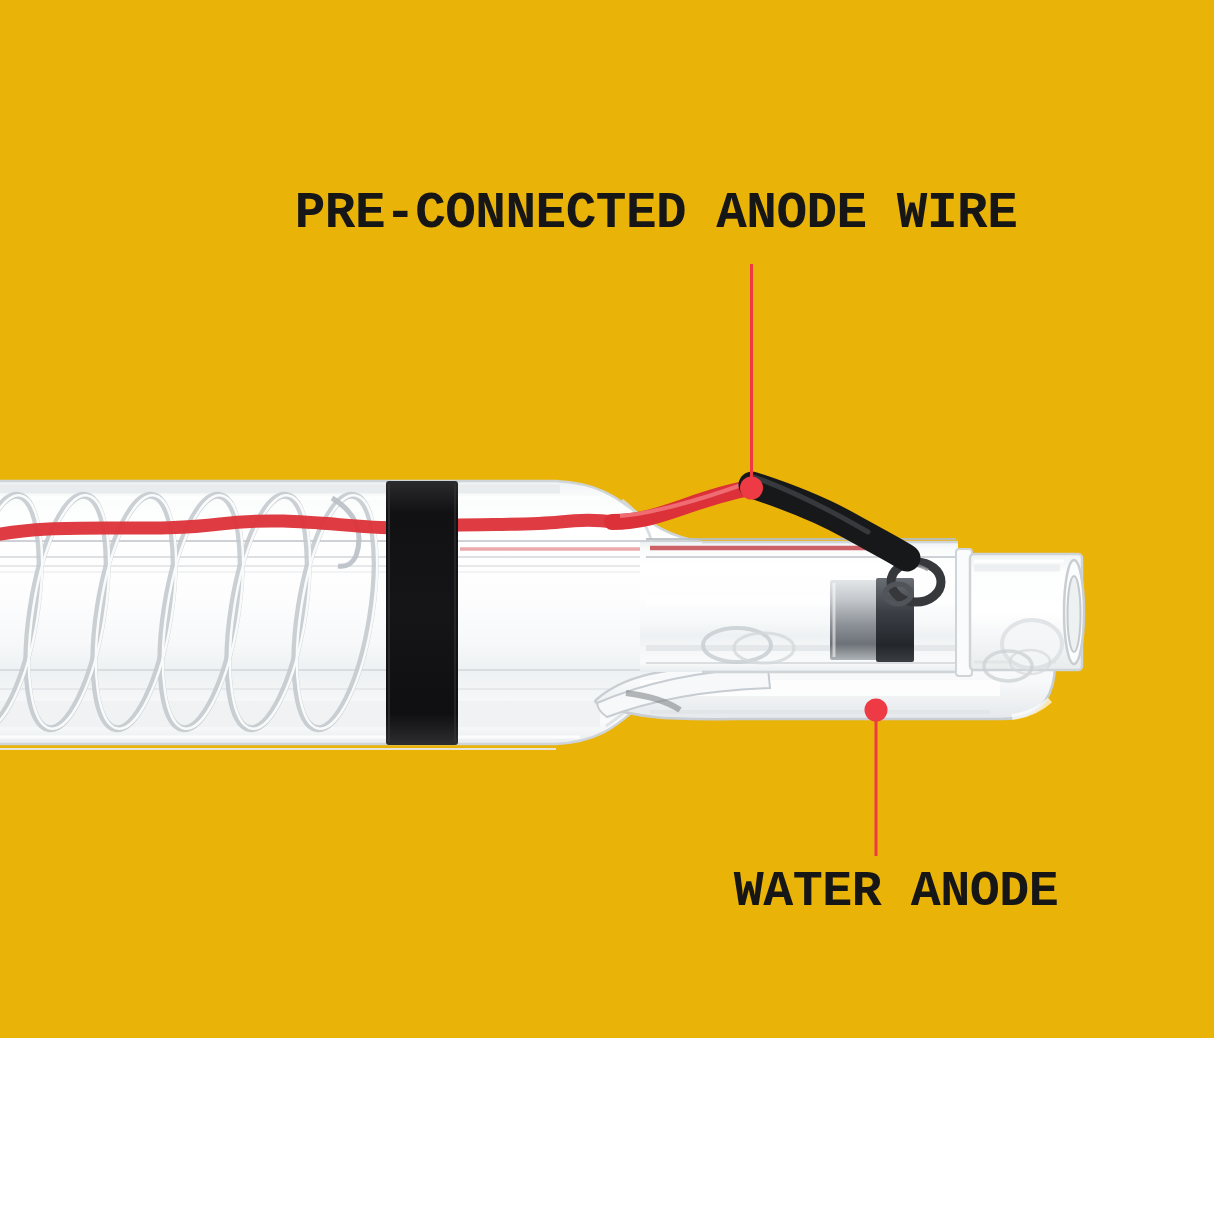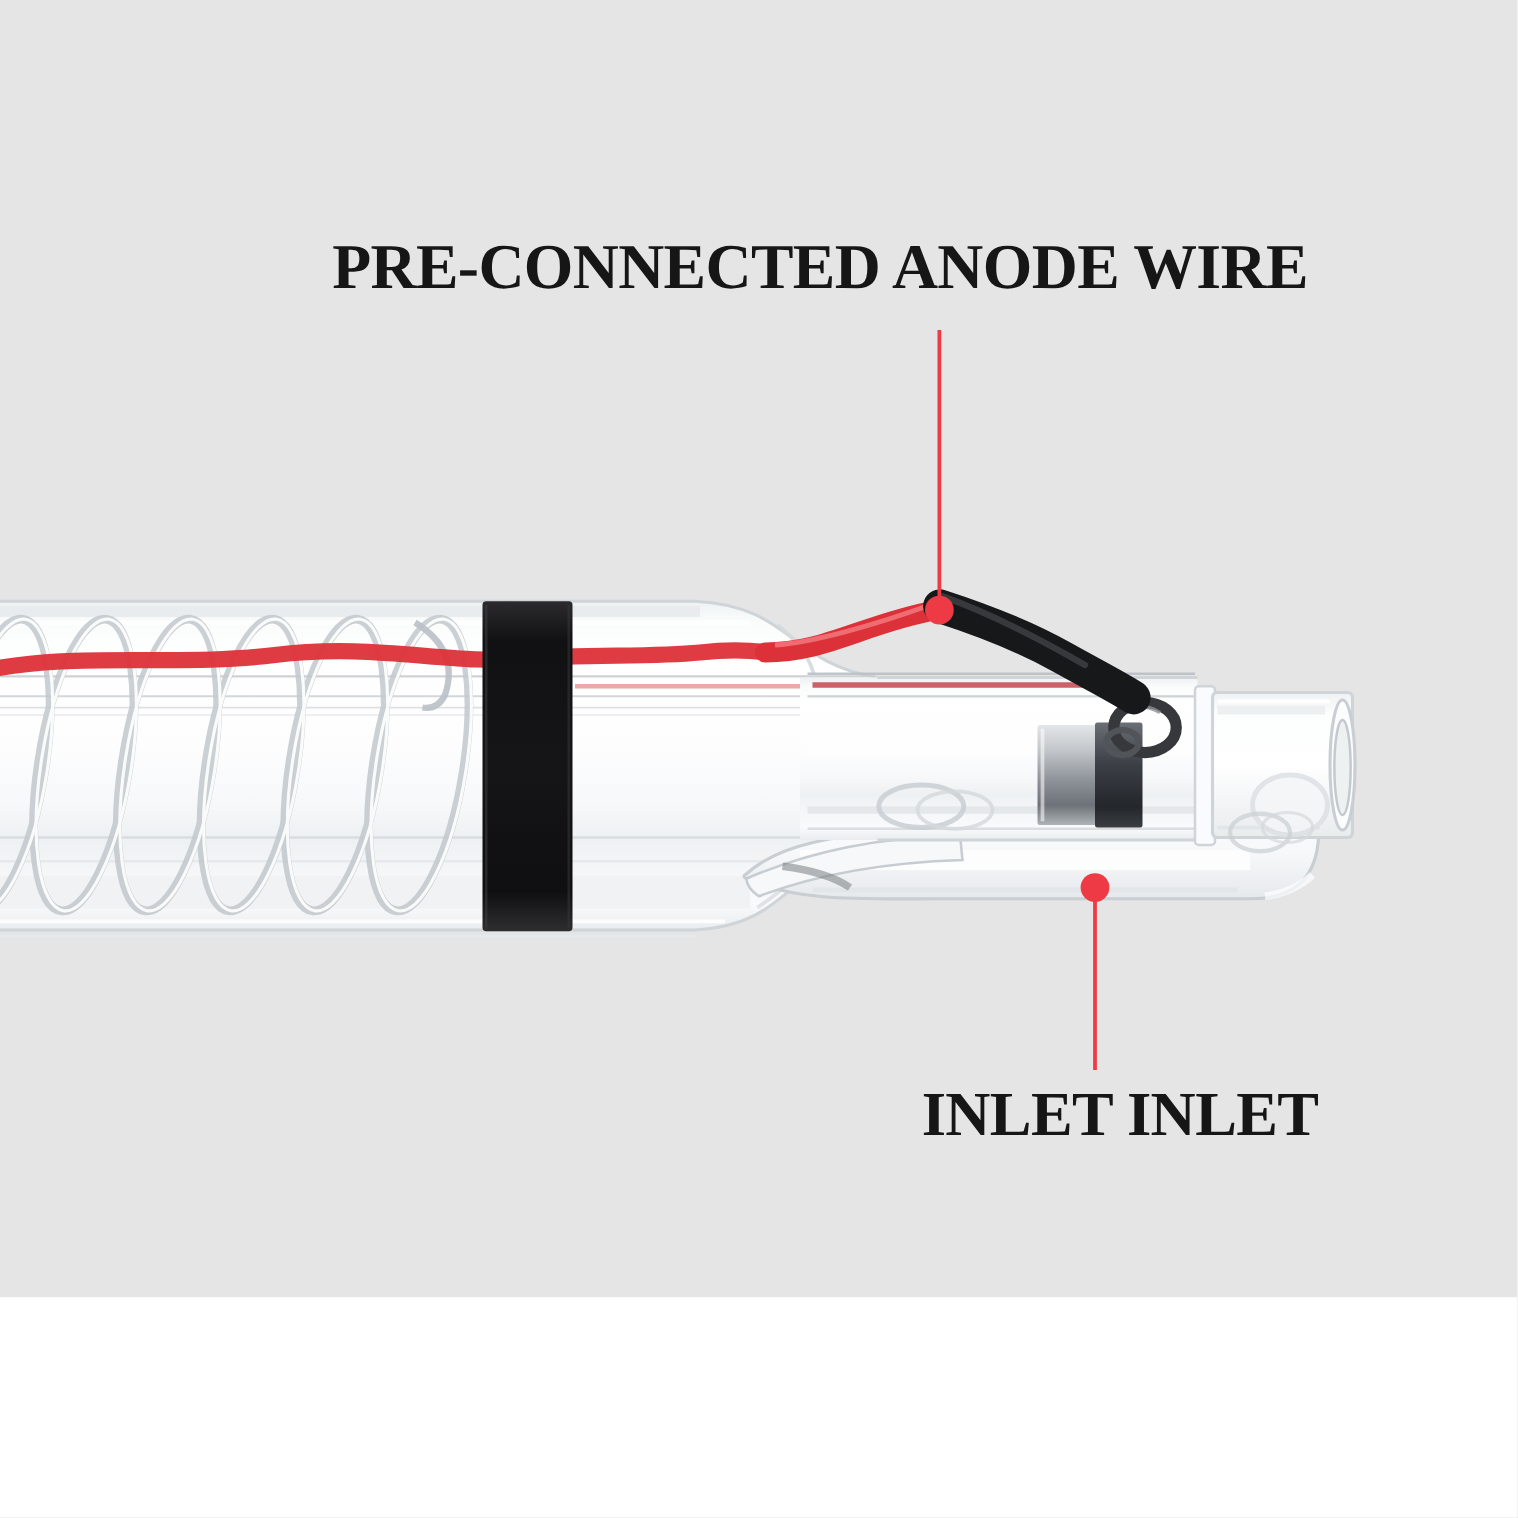--- a/index.html
+++ b/index.html
@@ -6,23 +6,23 @@
     --accent-red:#ee3a44;
     --wire-red:#dc3138;
     --wire-black:#17181a;
     --text-black:#161616;
     --glass-outline:#cfd4d8;
   }
   html,body{margin:0;padding:0;background:#ffffff;}
   .canvas{
     position:relative;
     width:1214px;height:1038px;
-    background:#e5e5e5;
+    background:#eab308;
     overflow:hidden;
-    font-family:Liberation Serif, serif;
+    font-family:Liberation Mono, monospace;
   }
   .illustration{position:absolute;left:0;top:0;}
   .label{
     position:absolute;
     font-weight:bold;
     color:var(--text-black);
     text-align:center;
     white-space:nowrap;
     letter-spacing:-0.5px;
     line-height:1.1;
@@ -212,15 +212,15 @@
       <circle class="leader-dot" cx="751.5" cy="488" r="11.5"></circle>
     </g>
     <g>
       <line class="leader-line" x1="876" y1="712" x2="876" y2="856"></line>
       <circle class="leader-dot" cx="876" cy="710" r="11.5"></circle>
     </g>
   </svg>
 
   <div class="label label-anode">PRE-CONNECTED ANODE WIRE</div>
 
-  <div class="label label-water">INLET INLET</div>
+  <div class="label label-water">WATER ANODE</div>
 
 </div>
 
 </body></html>

